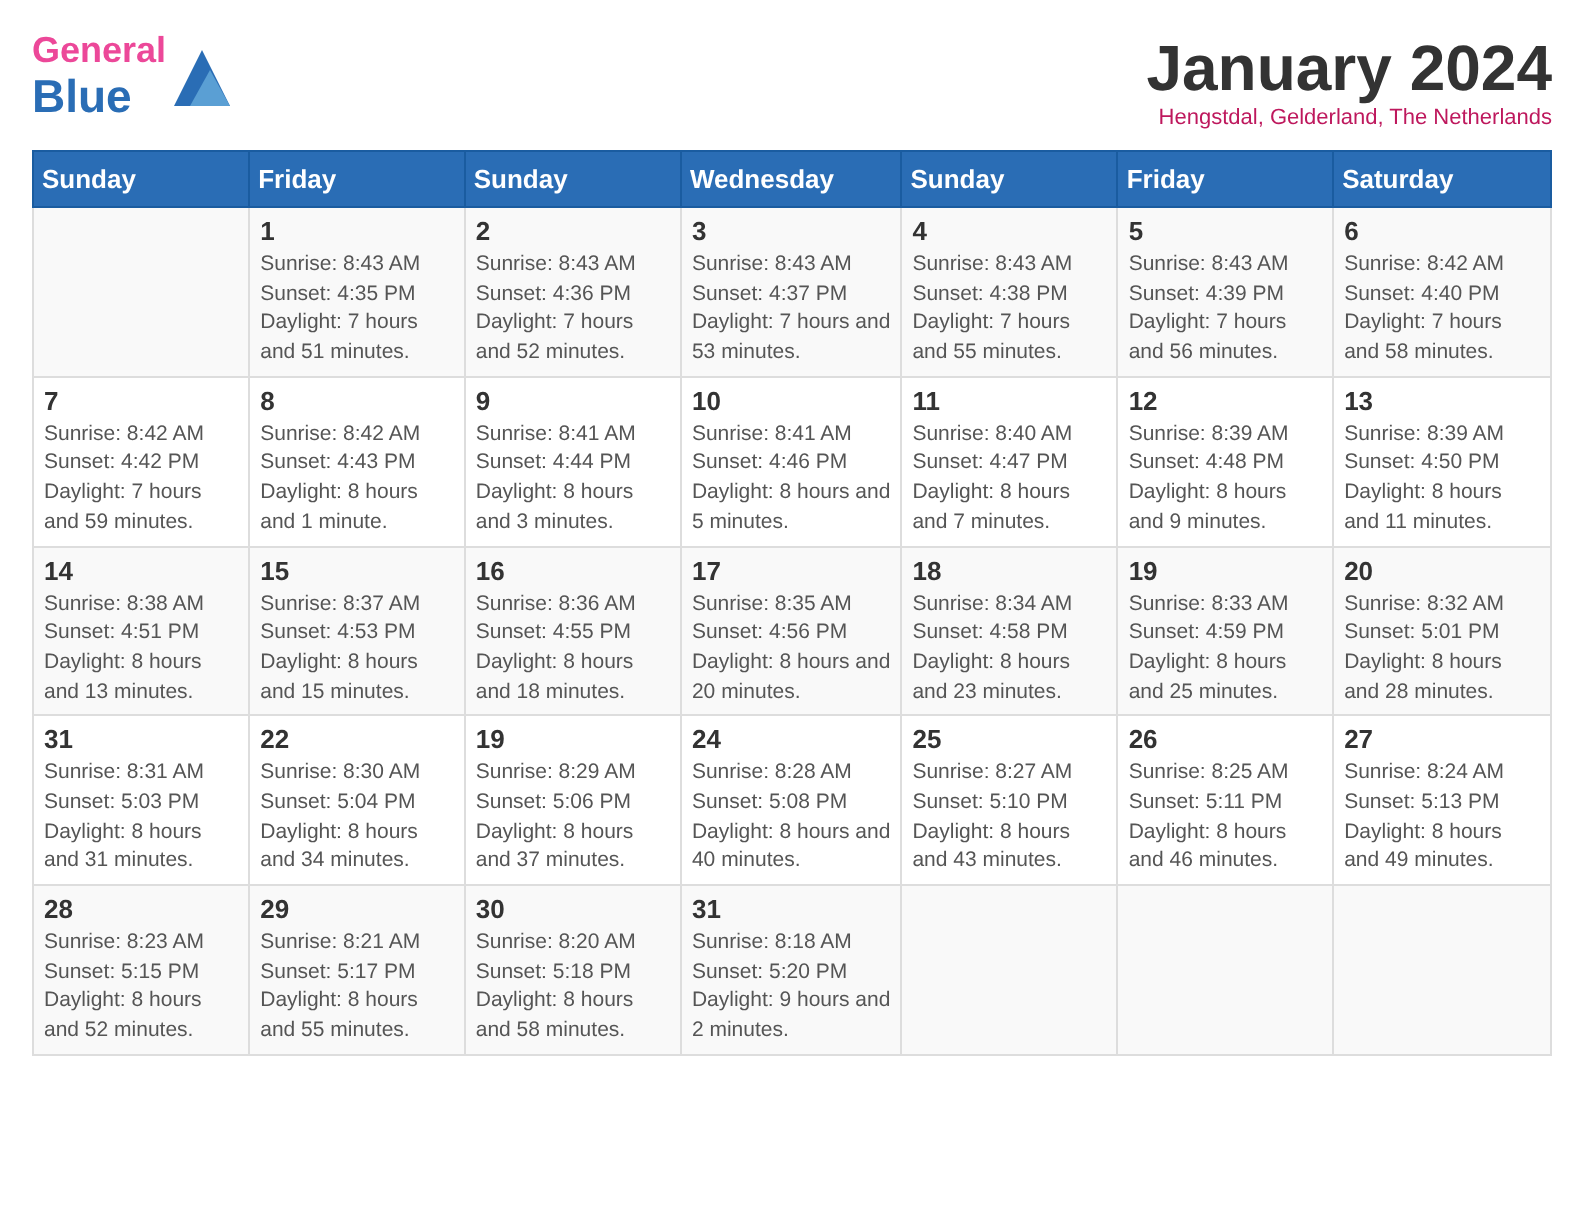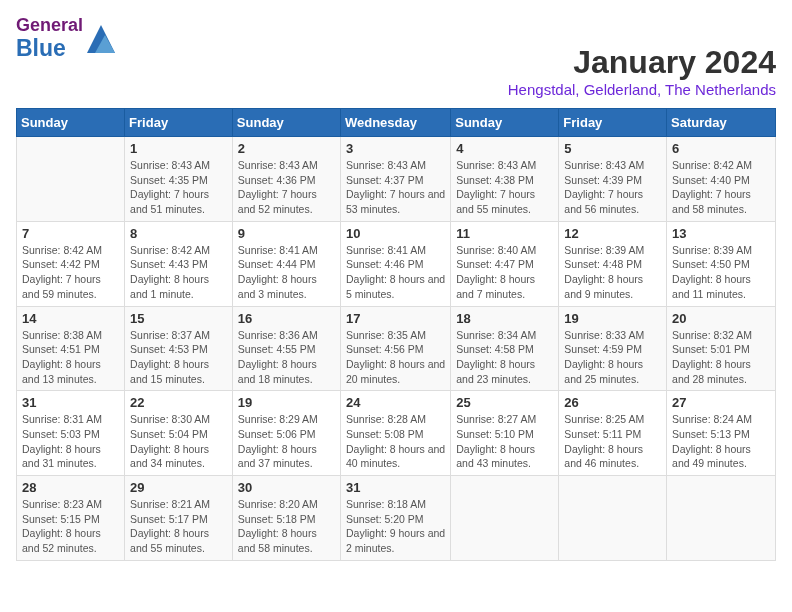--- a/index.html
+++ b/index.html
@@ -21,44 +21,43 @@
       align-items: center;
     }
     .logo-text {
       display: flex;
       flex-direction: column;
       line-height: 1.1;
     }
     .logo-general {
       font-size: 18px;
       font-weight: bold;
-      color: #701a75;
+      color: #ec4899;
     }
     .logo-blue {
       font-size: 23px;
       font-weight: bold;
       color: #2a6db5;
     }
     .logo-icon {
       width: 28px;
       height: 28px;
       margin-left: 4px;
     }
     .title-block {
       text-align: right;
-      margin-top: 28px;
     }
     .month-title {
       font-size: 32px;
       font-weight: bold;
       color: #333;
     }
     .location-title {
-      font-size: 15px;
-      color: #6d28d9;
+      font-size: 11px;
+      color: #be185d;
     }
     table {
       width: 100%;
       border-collapse: collapse;
       font-size: 11px;
     }
     thead tr th {
       background: #2a6db5;
       color: #fff;
       padding: 6px 4px;

